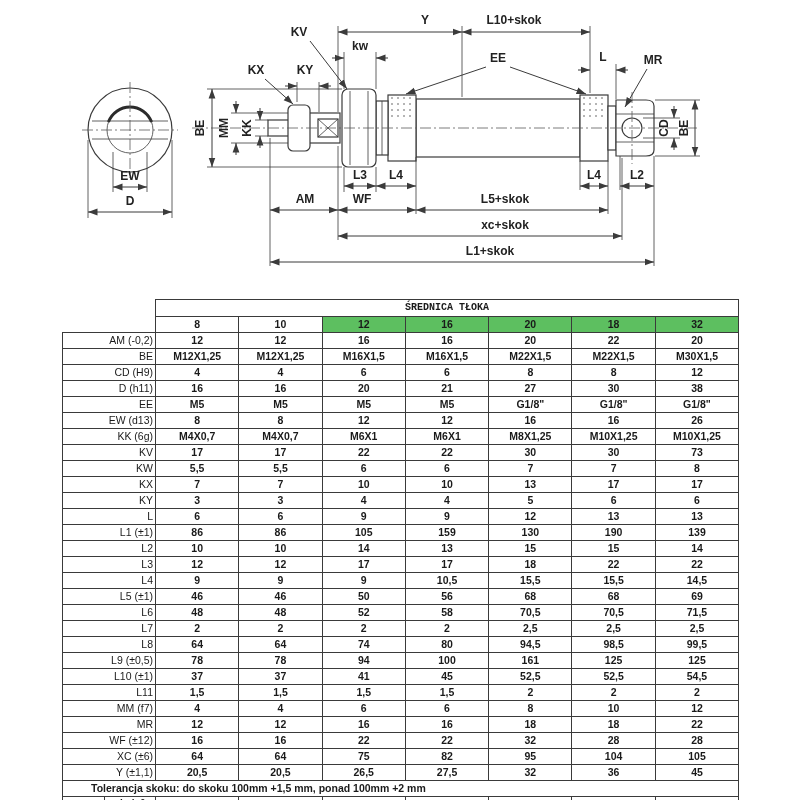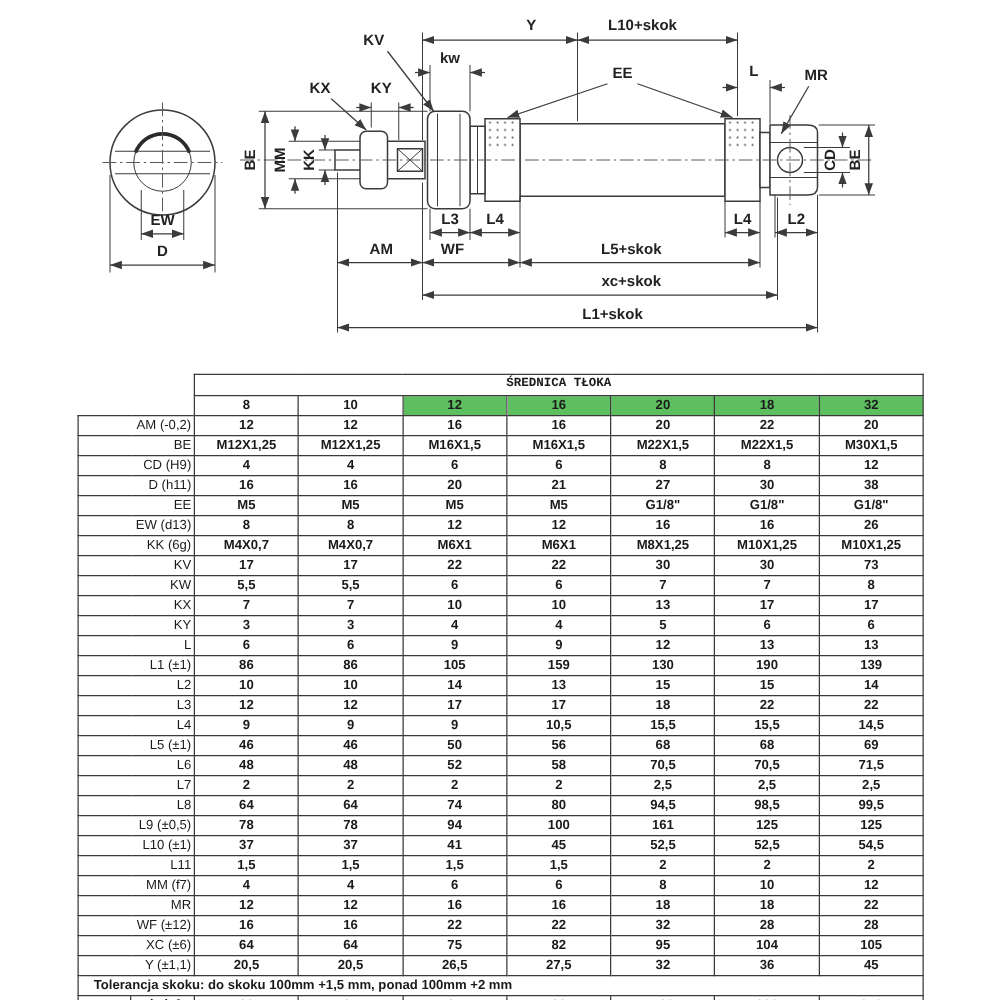--- a/index.html
+++ b/index.html
@@ -20,21 +20,21 @@
 
   .tablewrap { position:absolute; top:299px; left:62px; }
   table { border-collapse:collapse; table-layout:fixed; width:676px; font-size:10.5px; }
   th, td { border:1px solid #3a3a3a; height:15px; padding:0 2px; text-align:center;
            font-weight:bold; line-height:1.05; overflow:hidden; white-space:nowrap; }
   thead th.title { height:16px; font-size:10px;font-family:Liberation Mono, monospace; }
   thead th.colnum { height:15px; }
   thead th.blank { border:none; background:#fff; }
   th.hl { background:var(--green,#5dbf60); }
   th.rowlabel { text-align:right; padding-left:6px; font-weight:normal; }
-  td.tol { text-align:left; padding-left:12px; }
+  td.tol { text-align:left; padding-left:28px; }
   th.waga { padding:0 1px; }
   th.waga div { line-height:13px; }
   th.sub { font-size:10px; padding:0 1px; }
 </style>
 </head>
 <body>
 
 <div class="page">
 
   <svg class="drawing" width="800" height="272" viewBox="0 0 800 272">

